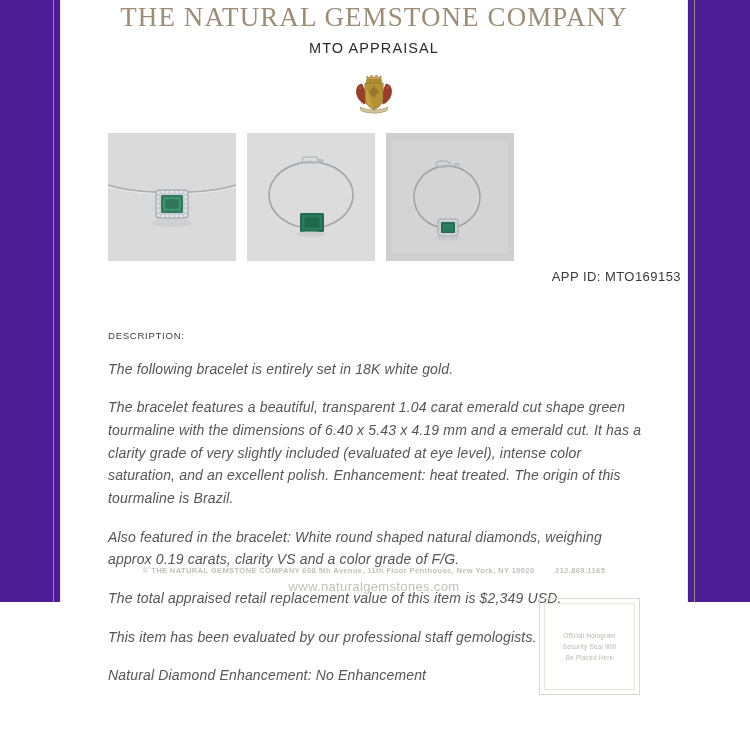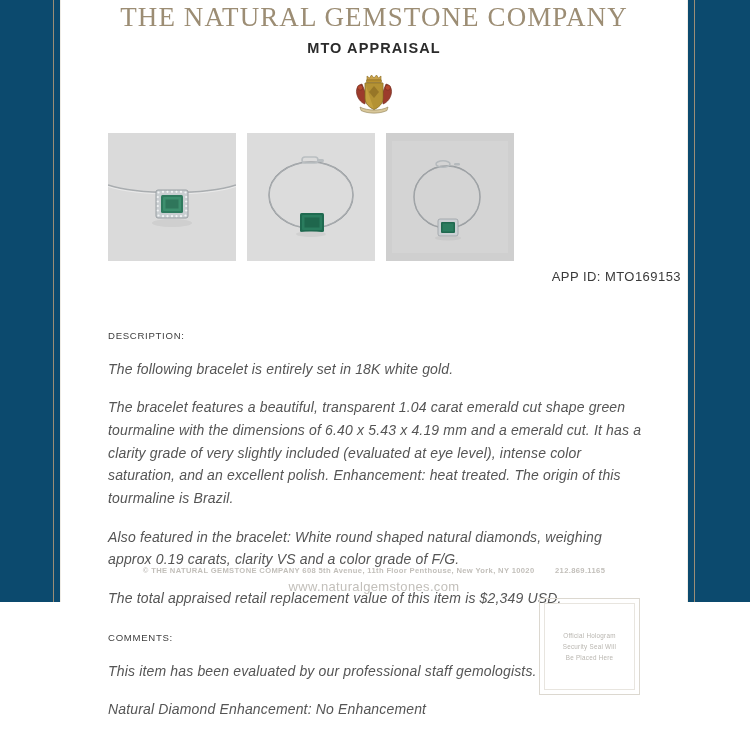--- a/index.html
+++ b/index.html
@@ -9,21 +9,21 @@
     width: 750px; height: 750px;
     background: #ffffff;
     font-family: "Liberation Sans", sans-serif;
     overflow: hidden;
   }
 
   .page {
     position: relative;
     width: 750px;
     height: 602px;
-    background: #0c4a6e;
+    background: #4c1d95;
   }
 
   
   .rule {
     position: absolute;
     top: 0;
     bottom: 0;
     width: 1px;
     background: #9b8d76;
   }
@@ -60,21 +60,21 @@
     color: #9c8d74;
     white-space: nowrap;
     line-height: 1.1;
     font-weight: 400;
   }
   .doc-subtitle {
     margin-top: 7px;
     font-size: 14.5px;
     letter-spacing: 1.1px;
     color: #2b2b2b;
-    font-weight: 700;
+    font-weight: 400;
   }
 
   
   .crest-wrap {
     margin-top: 16px;
     display: flex;
     justify-content: center;
   }
   .crest { display: block; }
 
@@ -303,21 +303,20 @@
 
     <div class="body-copy">
 
       <div class="section-head">DESCRIPTION:</div>
 
       <p class="para">The following bracelet is entirely set in 18K white gold.</p>
       <p class="para">The bracelet features a beautiful, transparent 1.04 carat emerald cut shape green tourmaline with the dimensions of 6.40 x 5.43 x 4.19 mm and a emerald cut. It has a clarity grade of very slightly included (evaluated at eye level), intense color saturation, and an excellent polish. Enhancement: heat treated. The origin of this tourmaline is Brazil.</p>
       <p class="para">Also featured in the bracelet: White round shaped natural diamonds, weighing approx 0.19 carats, clarity VS and a color grade of F/G.</p>
       <p class="para">The total appraised retail replacement value of this item is $2,349 USD.</p>
 
-      <div class="comments-head">COMMENTS:</div>
 
       <p class="para">This item has been evaluated by our professional staff gemologists.</p>
       <p class="para">Natural Diamond Enhancement: No Enhancement</p>
 
     </div>
 
   </div>
 
   <div class="seal">
     <div class="seal-inner">

